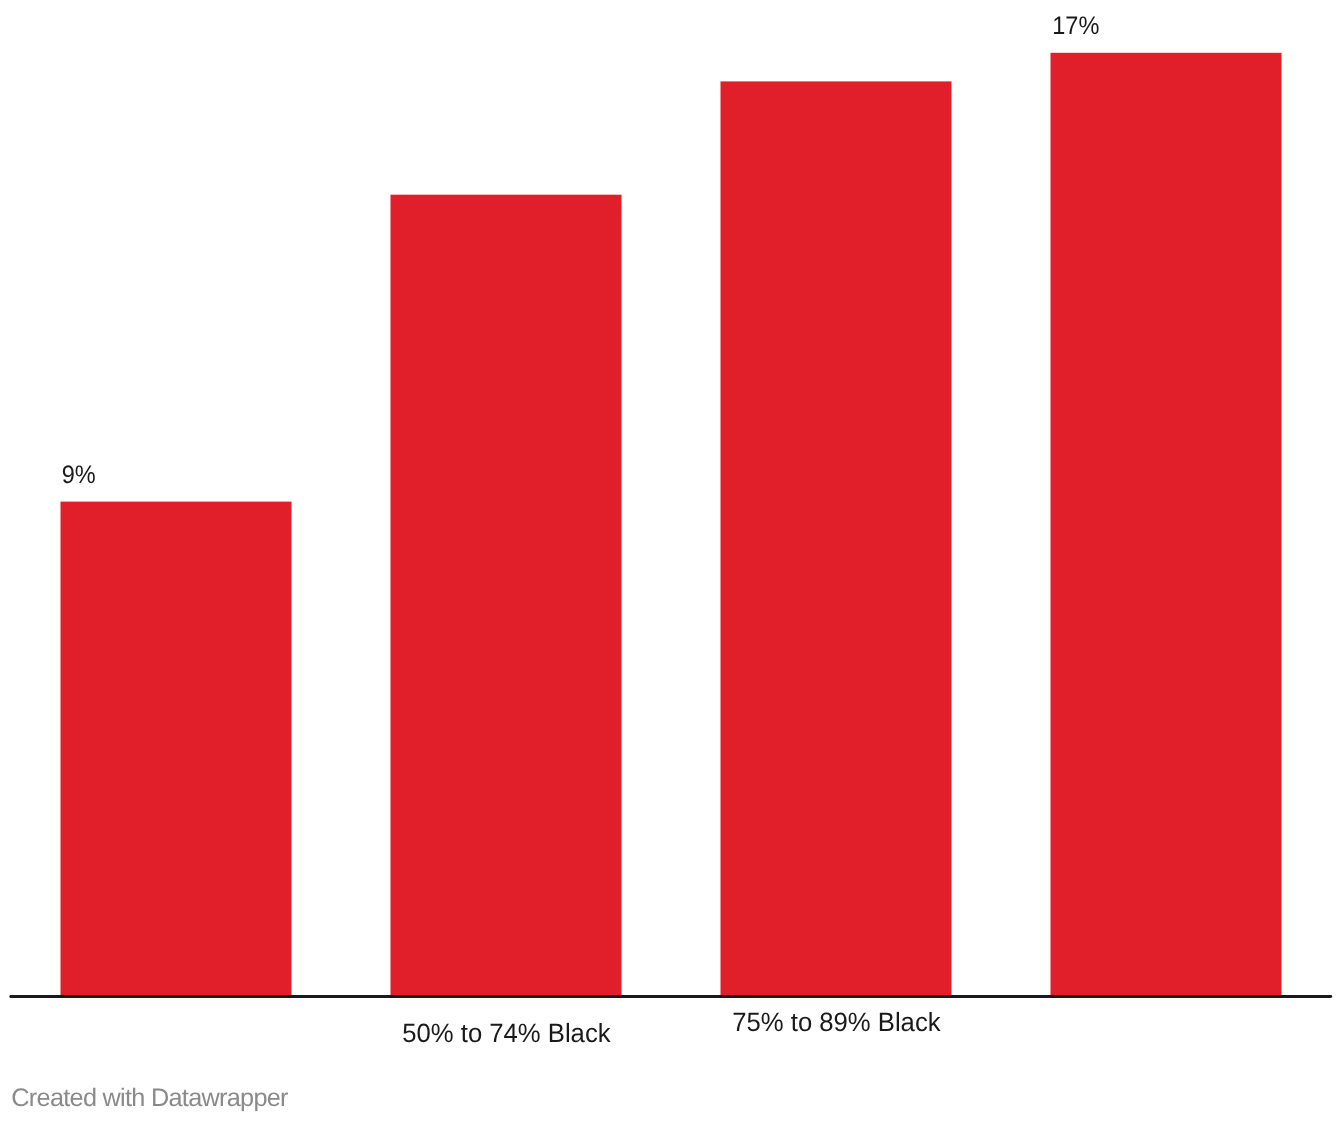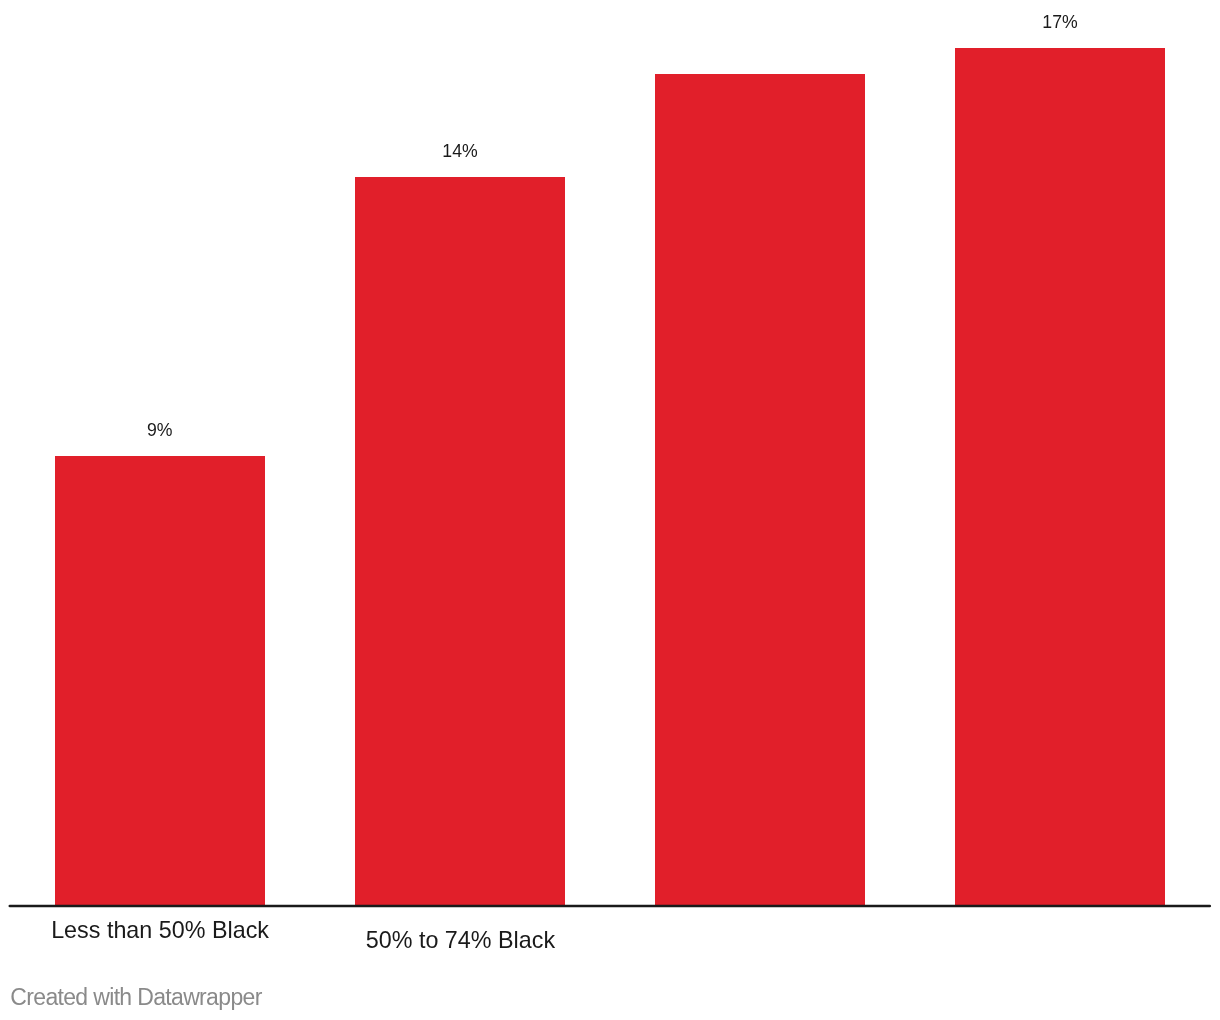--- a/index.html
+++ b/index.html
@@ -12,22 +12,22 @@
     overflow:hidden;
   }
   #chart { position:relative; width:1220px; height:1020px; background:#ffffff; }
 
   
   .txt { will-change:opacity; opacity:0.999; }
 
   .bar { position:absolute; }
 
   .bar-value {
-    position:absolute; line-height:1; text-align:center; white-space:nowrap;
-    font-size:19px;
+    position:absolute; line-height:1; white-space:nowrap;
+    font-size:23px;
   }
   .bar-value > span { display:inline-block; transform:scaleX(0.93); }
 
   .cat-label {
     position:absolute; line-height:1; text-align:center; white-space:nowrap;
     font-size:24px;
   }
   .cat-label > span { display:inline-block; transform:scaleX(0.972); }
 
   #axis-svg { position:absolute; left:0; top:0; pointer-events:none; }
@@ -41,25 +41,24 @@
 <body>
 
 <div id="chart" style="background: rgb(255, 255, 255);">
 
   <div class="bar" style="left: 54.5px; width: 210px; height: 449.4px; top: 455.7px; background: rgb(225, 31, 42);"></div>
   <div class="bar" style="left: 354.5px; width: 210px; height: 728.4px; top: 176.7px; background: rgb(225, 31, 42);"></div>
   <div class="bar" style="left: 654.5px; width: 210px; height: 831.4px; top: 73.7px; background: rgb(225, 31, 42);"></div>
   <div class="bar" style="left: 954.5px; width: 210px; height: 857.4px; top: 47.7px; background: rgb(225, 31, 42);"></div>
 
   <div class="bar-value txt" style="left: 55.2px; top: 420.2px; width: 210px; color: rgb(26, 26, 26);"><span>9%</span></div>
-  <div class="bar-value txt" style="left: 355.2px; top: 141.2px; width: 210px; color: rgb(26, 26, 26);"><span>14%</span></div>
   <div class="bar-value txt" style="left: 955.2px; top: 12.2px; width: 210px; color: rgb(26, 26, 26);"><span>17%</span></div>
 
   <svg id="axis-svg" width="1220" height="1020">
     <line id="axis-line" x1="9.8" y1="905.95" x2="1209.8" y2="905.95" stroke="#1a1a1a" stroke-width="2.6" stroke-linecap="round"></line>
   </svg>
 
-  <div class="cat-label txt" style="left: 48.4px; top: 917.9px; width: 210px; color: rgb(26, 26, 26);"><span>Less than 50% Black</span></div>
   <div class="cat-label txt" style="left: 355.7px; top: 928px; width: 210px; color: rgb(26, 26, 26);"><span>50% to 74% Black</span></div>
+  <div class="cat-label txt" style="left: 655.1px; top: 917.9px; width: 210px; color: rgb(26, 26, 26);"><span>75% to 89% Black</span></div>
 
   <div id="footer-note" class="txt" style="left: 10.3px; top: 985.5px; color: rgb(138, 138, 138); text-align: right;">Created with Datawrapper</div>
 
 </div>
 
 </body></html>

